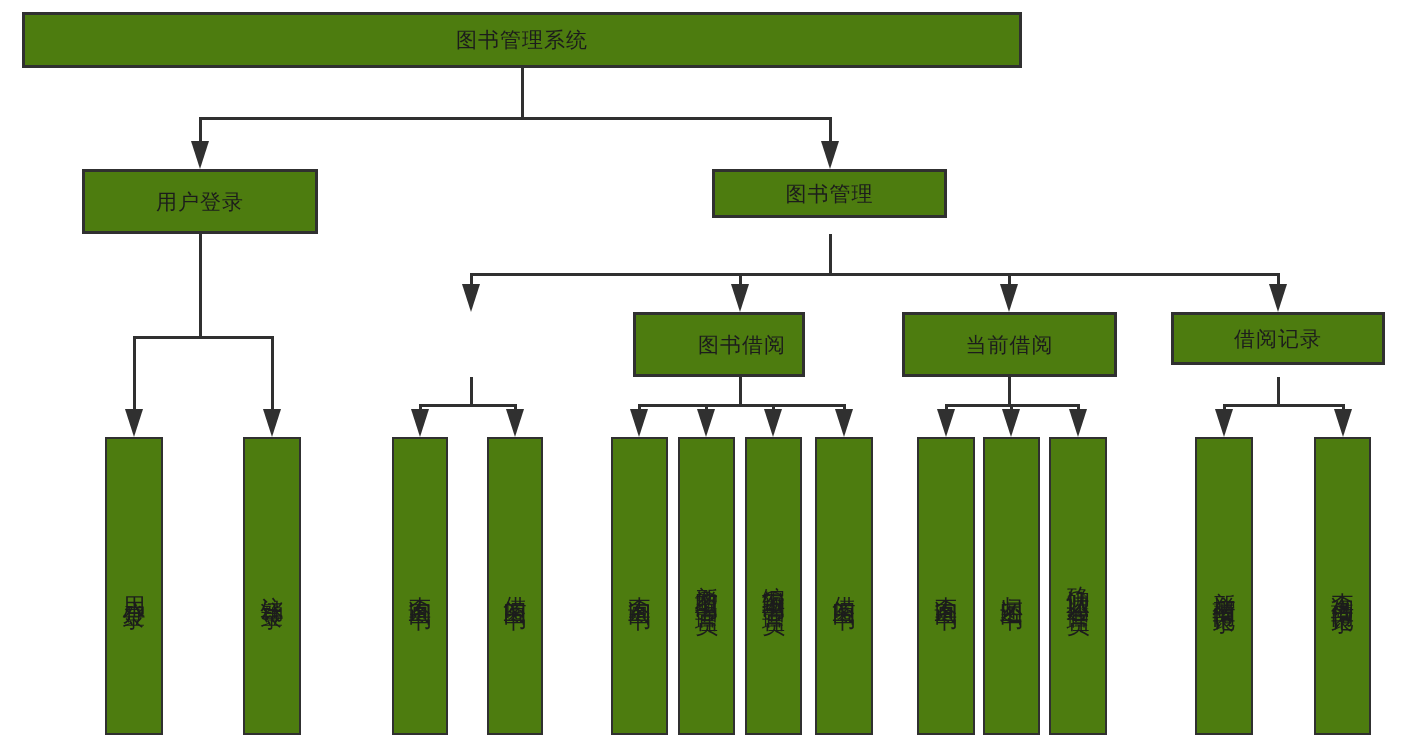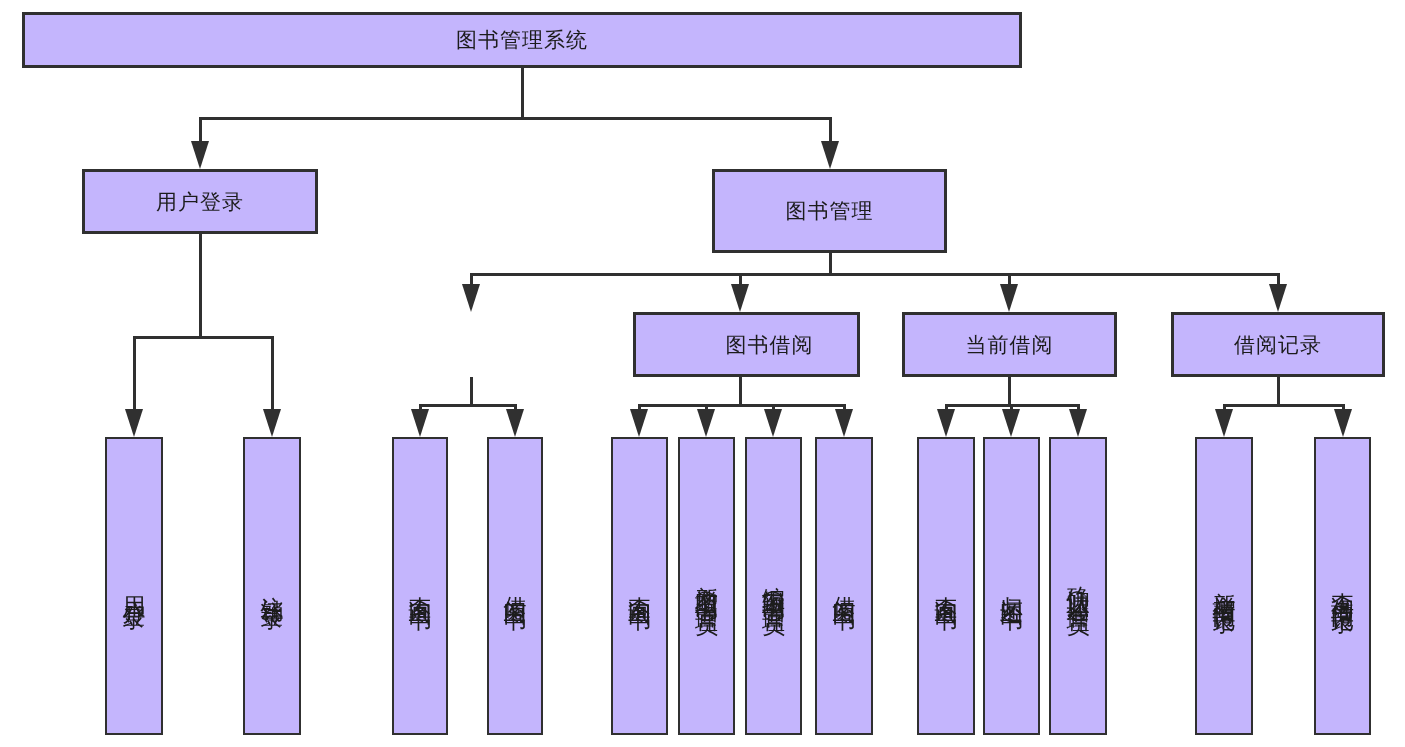--- a/index.html
+++ b/index.html
@@ -12,21 +12,21 @@
   .canvas{
     position:relative;
     width:1405px;height:747px;
     background:var(--bg);
     font-family:"Liberation Sans","DejaVu Sans",sans-serif;
     overflow:hidden;
   }
   .node{
     position:absolute;
     box-sizing:border-box;
-    background:#c4b5fd;
+    background:#4d7c0f;
     border:3px solid var(--line);
     display:flex;align-items:center;justify-content:center;
     color:var(--text);
     z-index:2;
   }
   .h-node{font-size:21px;letter-spacing:1px;}
   .v-node{border-width:2px;}
   .v-node .vlabel{
     writing-mode:vertical-rl;
     text-orientation:mixed;
@@ -52,25 +52,25 @@
   }
 </style>
 </head>
 <body>
 
 <div class="canvas">
 
   <div class="node h-node" style="left:22px;top:12px;width:1000px;height:56px;">图书管理系统</div>
 
   <div class="node h-node" style="left:82px;top:169px;width:236px;height:65px;">用户登录</div>
-  <div class="node h-node" style="left:712px;top:169px;width:235px;height:84px;">图书管理</div>
+  <div class="node h-node" style="left:712px;top:169px;width:235px;height:49px;">图书管理</div>
 
-  <div class="node h-node" style="left:633px;top:312px;width:227px;height:65px;padding-left:46px;">图书借阅</div>
+  <div class="node h-node" style="left:633px;top:312px;width:172px;height:65px;padding-left:46px;">图书借阅</div>
   <div class="node h-node" style="left:902px;top:312px;width:215px;height:65px;">当前借阅</div>
-  <div class="node h-node" style="left:1171px;top:312px;width:214px;height:65px;">借阅记录</div>
+  <div class="node h-node" style="left:1171px;top:312px;width:214px;height:53px;">借阅记录</div>
 
   <div class="node v-node" style="left:105px;top:437px;width:58px;height:298px;">
     <span class="vlabel">用户登录</span>
   </div>
   <div class="node v-node" style="left:243px;top:437px;width:58px;height:298px;">
     <span class="vlabel">注销登录</span>
   </div>
 
   <div class="node v-node" style="left:392px;top:437px;width:56px;height:298px;">
     <span class="vlabel">查询图书</span>

